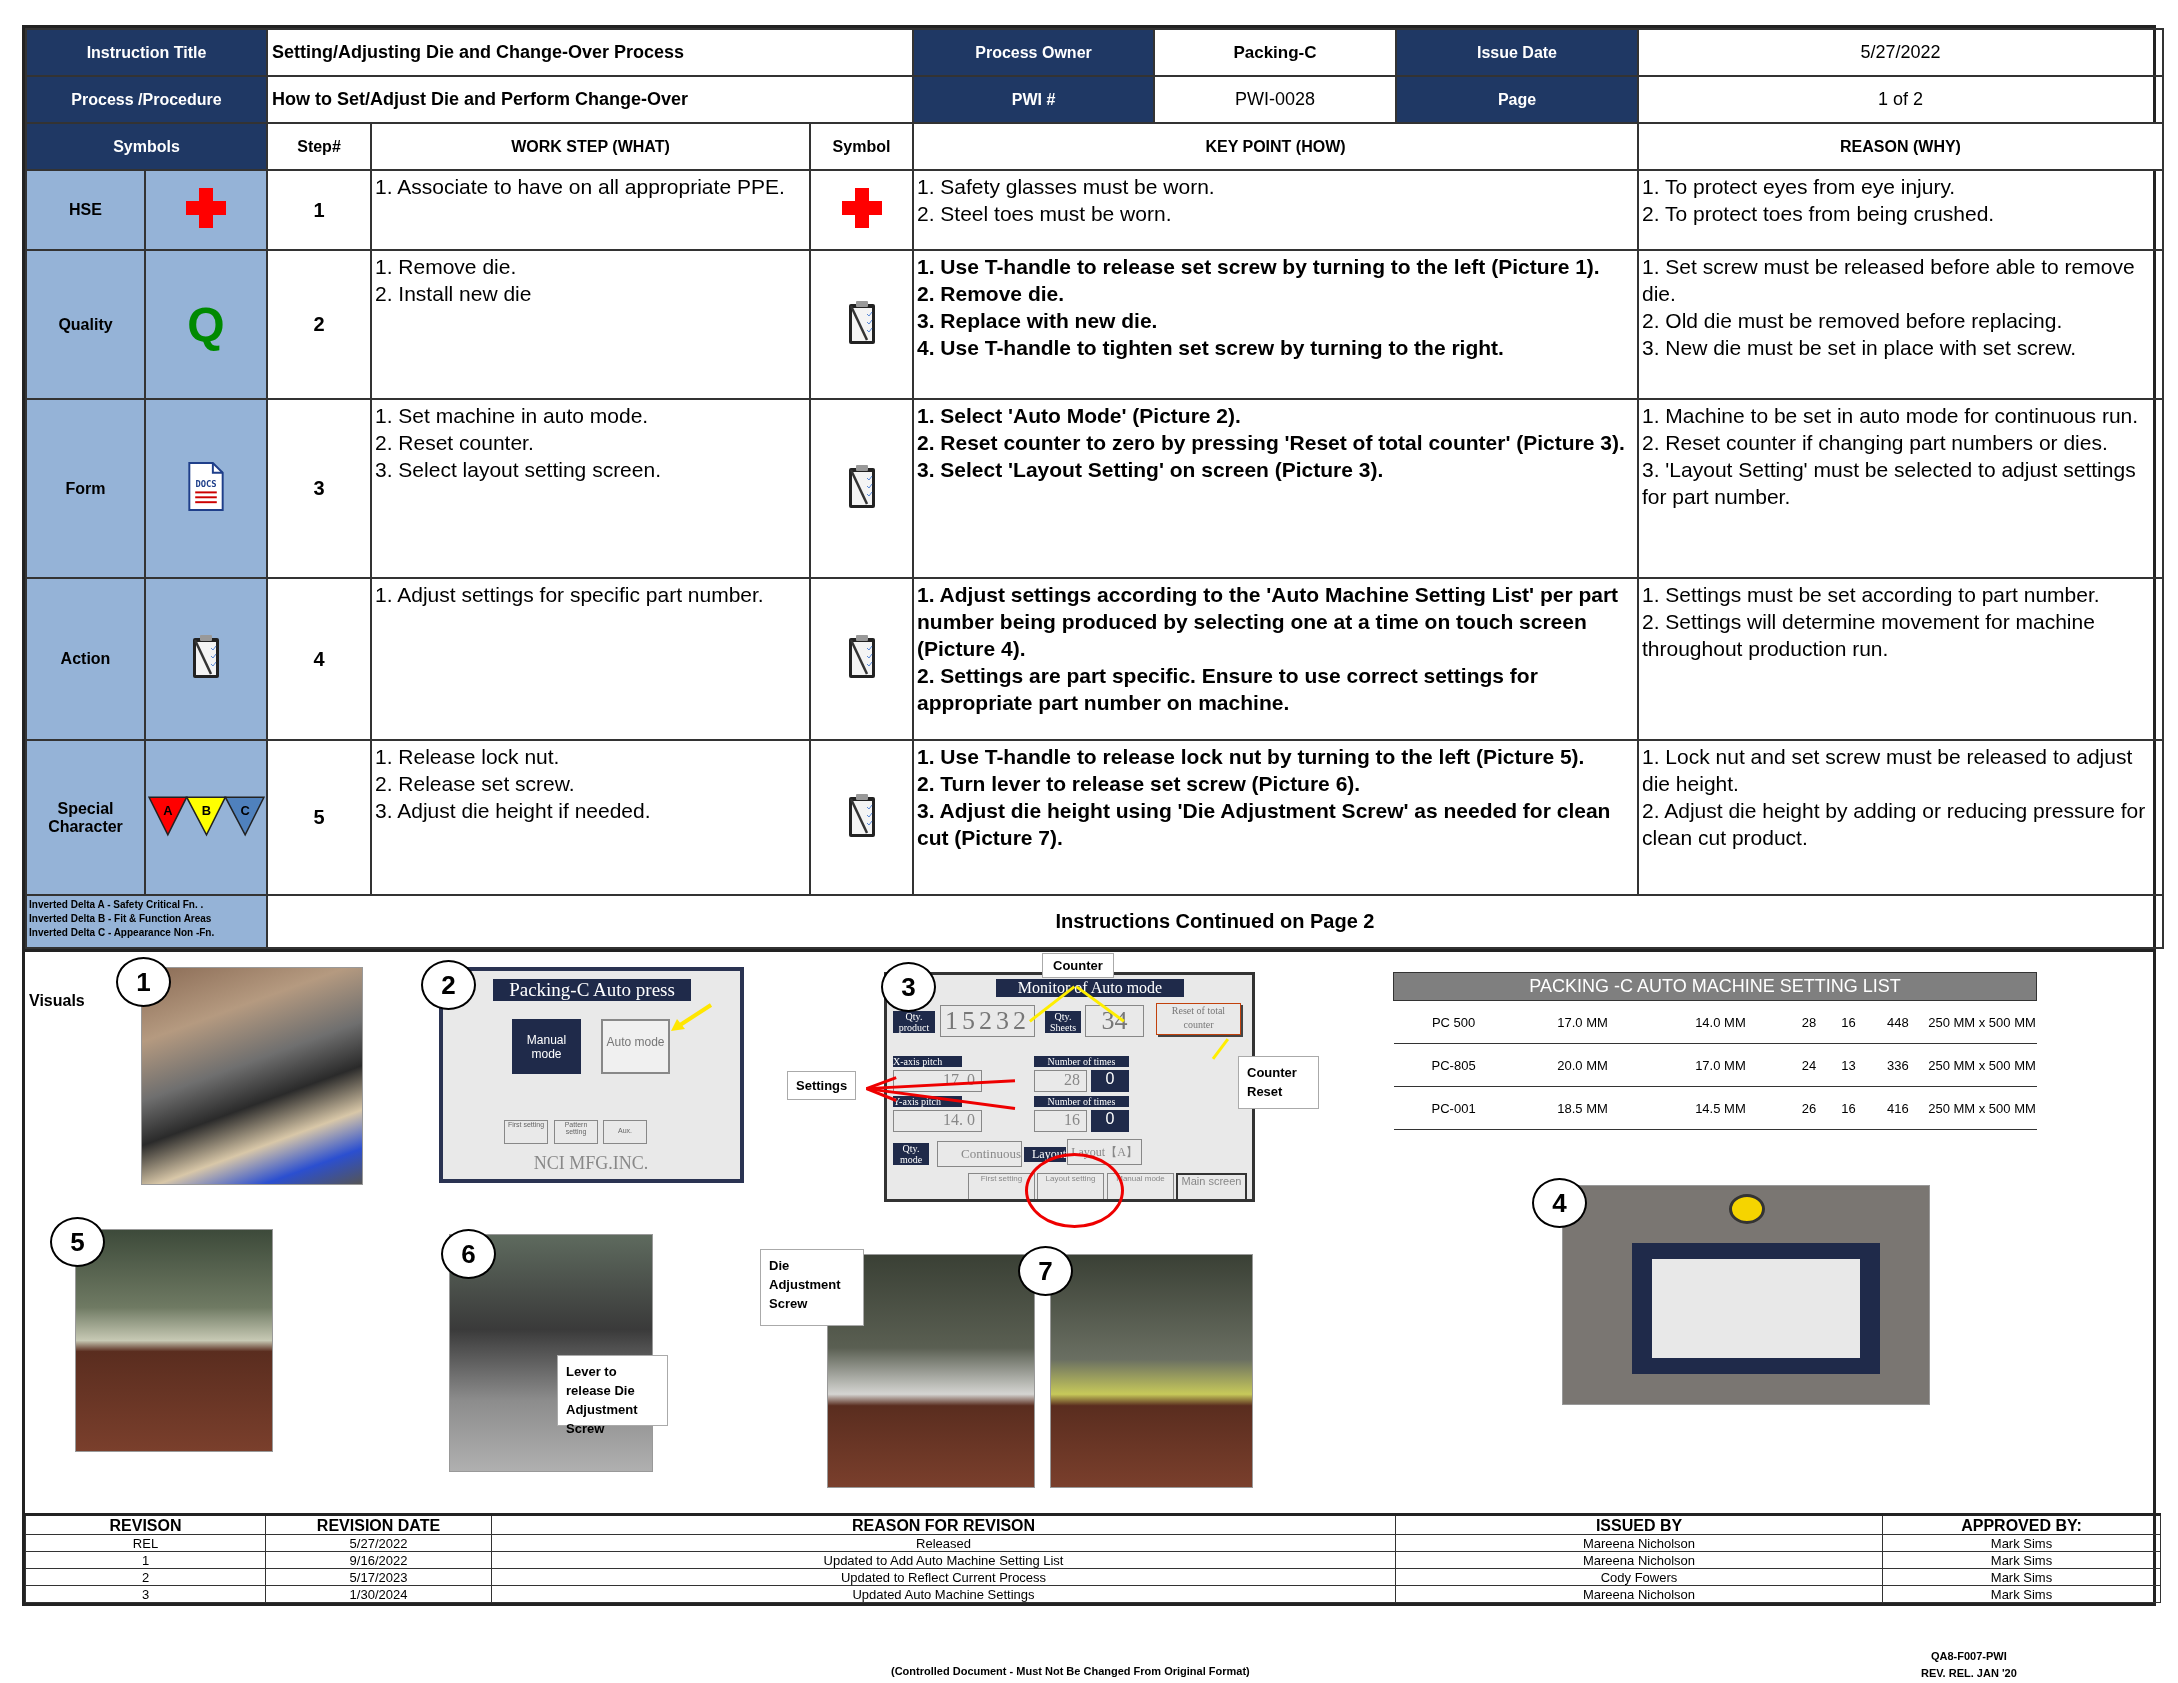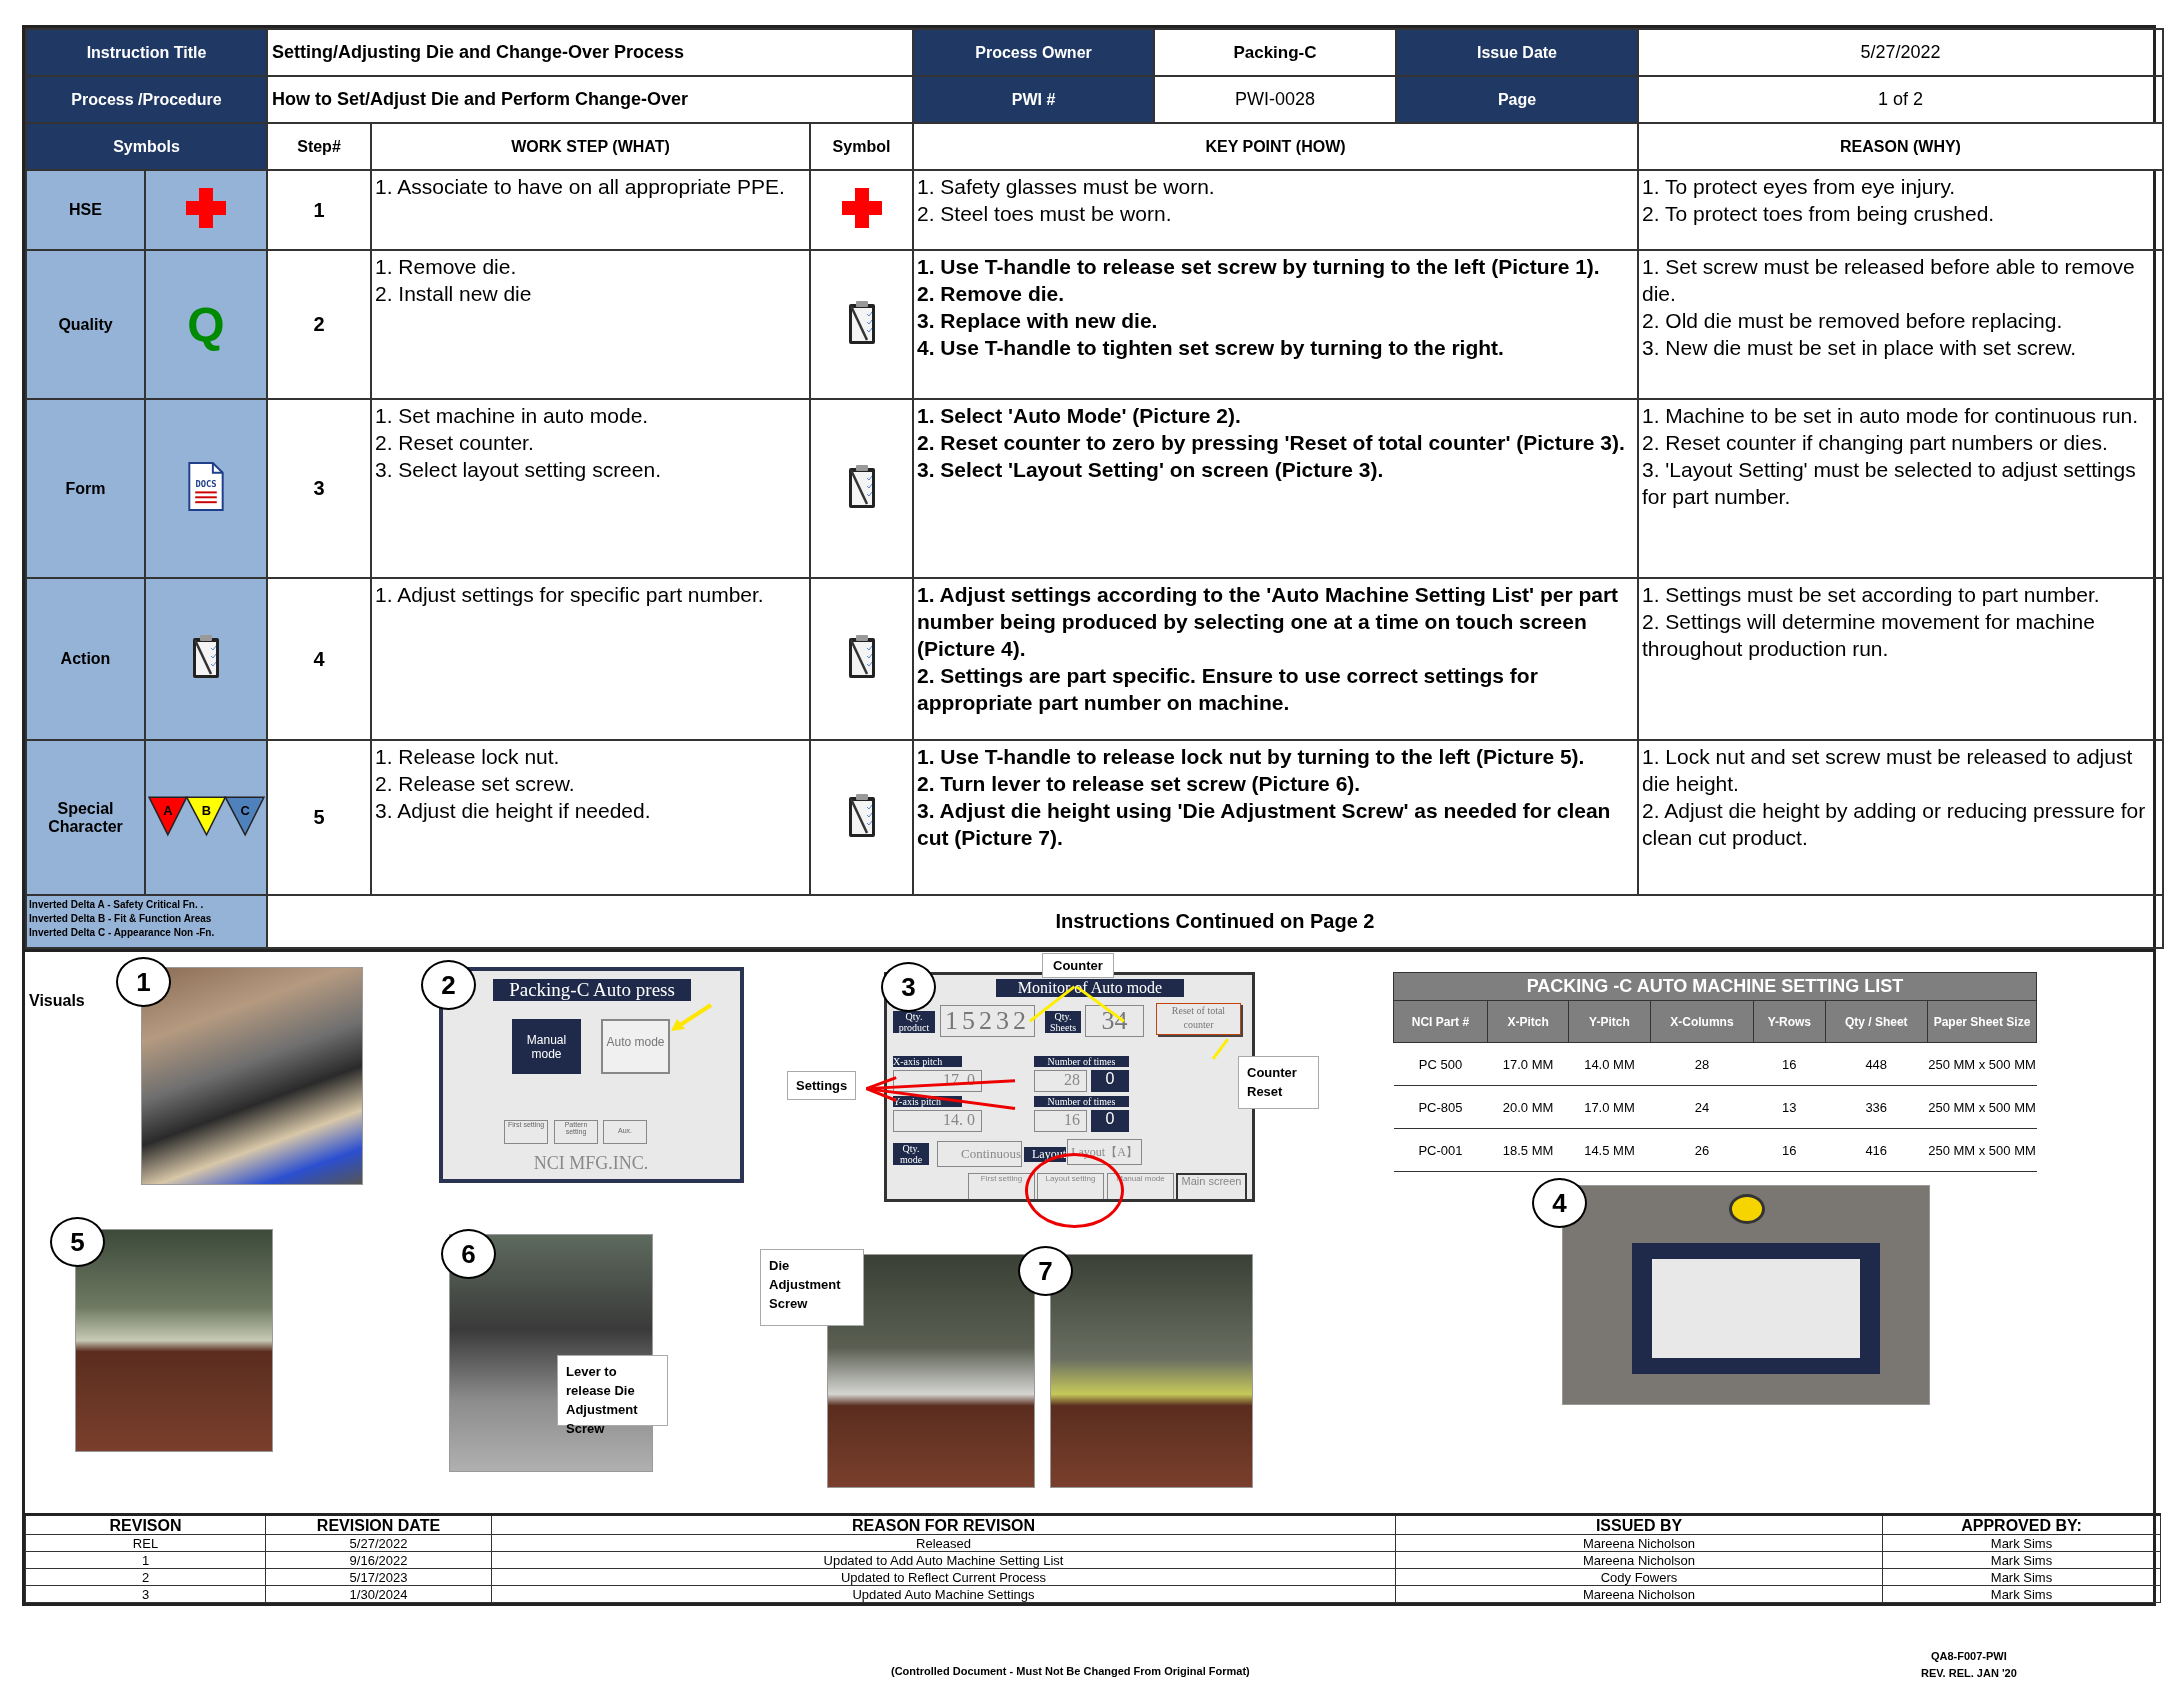--- a/index.html
+++ b/index.html
@@ -21,21 +21,21 @@
   .continued { text-align: center; font-weight: bold; font-size: 20px; }
   .icon-cross { display: inline-block; position: relative; width: 40px; height: 40px; }
   .icon-cross::before { content: ""; position: absolute; left: 13px; top: 0; width: 14px; height: 40px; background: #ff0000; }
   .icon-cross::after { content: ""; position: absolute; left: 0; top: 13px; width: 40px; height: 14px; background: #ff0000; }
   .icon-q { color: #008a00; font-weight: bold; font-size: 48px; font-family: "Liberation Sans", sans-serif; }
   .visuals { position: relative; height: 564px; border-top: 3px solid #222; }
   .pic { position: absolute; border: 1px solid #999; overflow: hidden; }
   .badge { position: absolute; width: 55px; height: 50px; border: 2px solid #000; border-radius: 50%; background: #fff; text-align: center; line-height: 46px; font-weight: bold; font-size: 26px; z-index: 5; }
   .callout { position: absolute; background: #fff; border: 1.5px solid #aaa; font-weight: bold; font-size: 13px; padding: 6px 8px; z-index: 6; line-height: 19px; }
   .settings-table { position: absolute; left: 1368px; top: 20px; width: 644px; border-collapse: collapse; font-size: 13px; }
-  .settings-table th { background: #7f7f7f; color: #fff; font-weight: bold; height: 42px; border: 1px solid #333; font-size: 12px; }
+  .settings-table th { background: #7f7f7f; color: #fff; font-weight: normal; height: 42px; border: 1px solid #333; font-size: 12px; }
   .settings-table .st-title { background: #7f7f7f; color: #fff; font-size: 18px; height: 28px; }
   .settings-table td { text-align: center; border-bottom: 1px solid #333; height: 43px; font-size: 13px; }
   table.rev { border-collapse: collapse; width: 100%; table-layout: fixed; border-top: 3px solid #222; }
   table.rev td, table.rev th { border: 1.5px solid #333; text-align: center; font-size: 13px; height: 17px; line-height: 15px; }
   table.rev th { font-size: 16px; font-weight: bold; height: 20px; margin-left: 29px; }
   .footer-center { position: absolute; left: 891px; top: 1665px; font-size: 11px; font-weight: bold; }
   .footer-right { position: absolute; left: 1921px; top: 1648px; font-size: 11px; font-weight: bold; text-align: center; line-height: 17px; }
   .screen { background: #e9e9e9; position: absolute; font-family: "Liberation Serif", serif; }
   .scr-dark { background: #1f2a4a; color: #fff; }
 </style>
@@ -317,29 +317,20 @@
     <div class="callout" style="left:1017px;top:1px;padding:2px 10px">Counter</div>
     <div class="callout" style="left:762px;top:119px;padding:4px 8px">Settings</div>
     <div class="callout" style="left:1213px;top:104px;width:81px;height:53px">Counter Reset</div>
 
     <table class="settings-table">
       <tbody>
           <tr>
             <th colspan="7" class="st-title">PACKING -C AUTO MACHINE SETTING LIST</th>
           </tr>
       <tr>
-        <th>NCI Part #</th>
-            <th>X-Pitch</th>
-            <th>Y-Pitch</th>
-            <th>X-Columns</th>
-            <th>Y-Rows</th>
-            <th>Qty / Sheet</th>
-            <th>Paper Sheet Size</th>
-      </tr>
-      <tr>
         <td>PC 500</td>
             <td>17.0 MM</td>
             <td>14.0 MM</td>
             <td>28</td>
             <td>16</td>
             <td>448</td>
             <td style="width:109px">250 MM x 500 MM</td>
       </tr>
       <tr>
         <td>PC-805</td>

